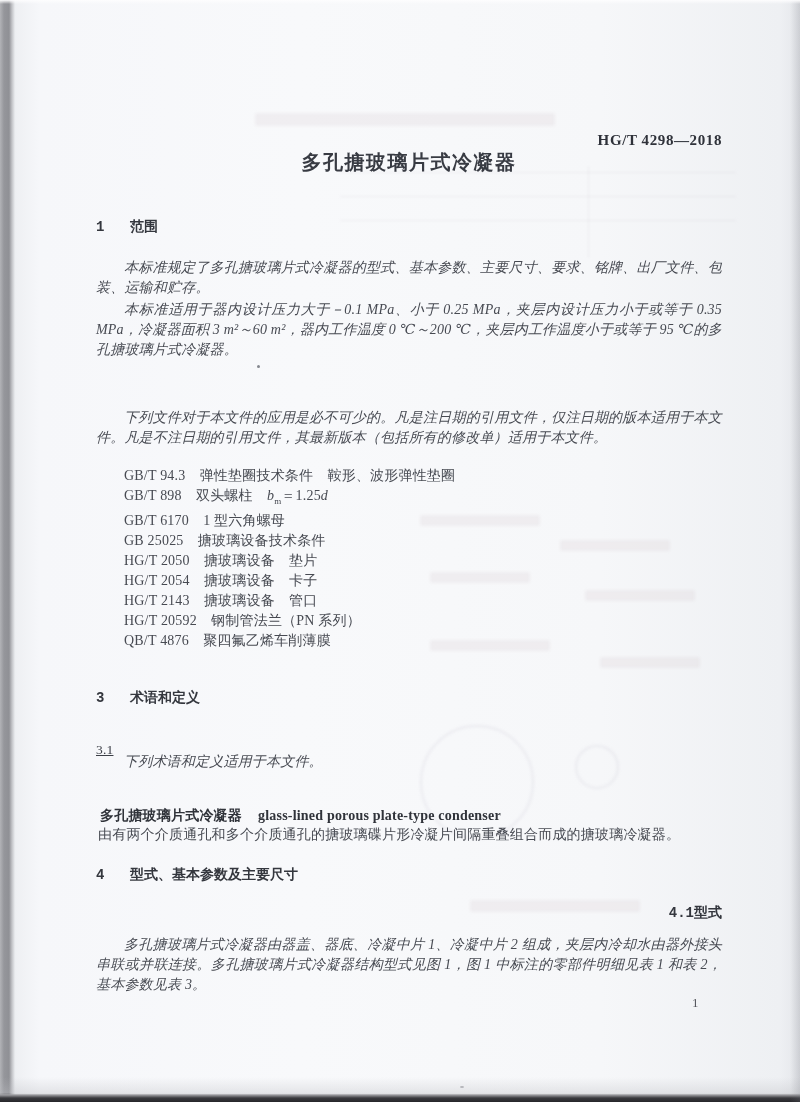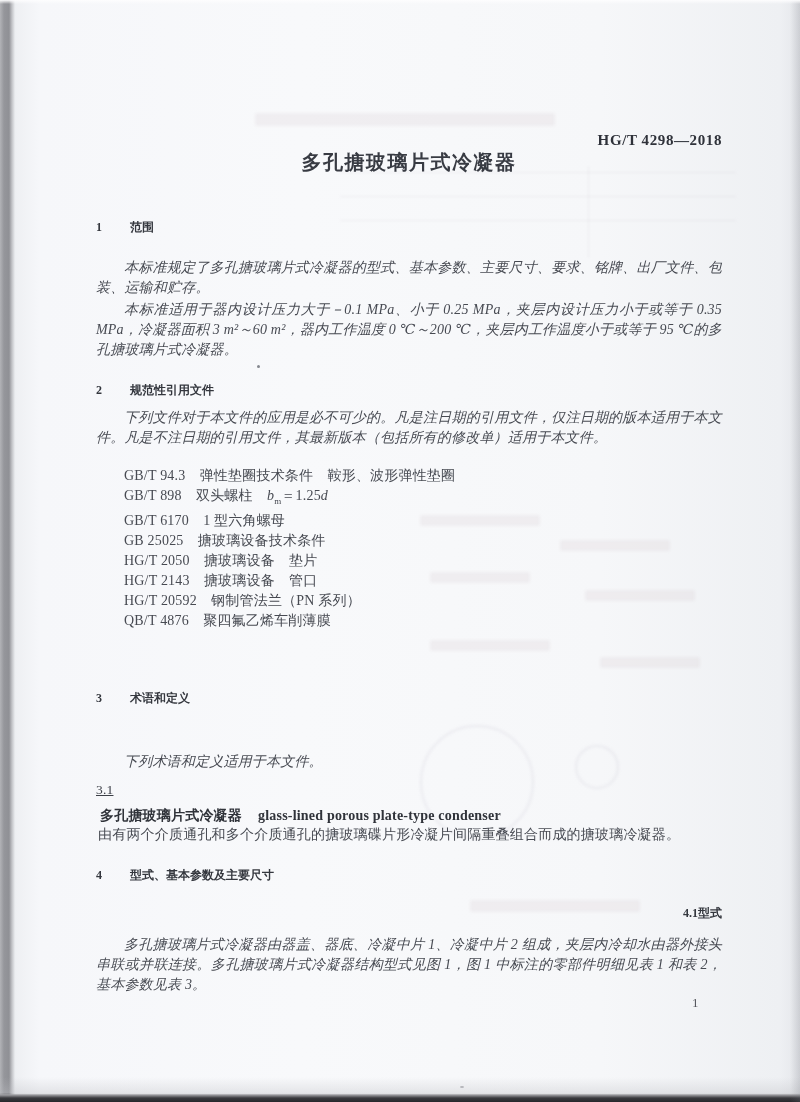--- a/index.html
+++ b/index.html
@@ -41,24 +41,24 @@
   .abs { position: absolute; left: 96px; width: 626px; }
   .txt {
     color: #474a52;
     font-size: 14px;
     line-height: 20px;
     letter-spacing: 0.2px;
   }
   .para { text-align: justify; text-indent: 28px; font-style: italic; }
   .flush { text-indent: 0; }
   .heading {
-    font-family: Liberation Serif, serif;
+    font-family: Liberation Mono, monospace;
     font-weight: bold;
     color: #34373e;
-    font-size: 12px;
+    font-size: 14px;
     line-height: 20px;
   }
   .h-num { display: inline-block; width: 34px; }
   .doc-header {
     text-align: right;
     font-weight: bold;
     color: #2f323a;
     font-size: 15px;
     letter-spacing: 0.6px;
     line-height: 16px;
@@ -116,41 +116,39 @@
   <div class="abs doc-title" style="top:150px;">
     <span>多孔搪玻璃片式冷凝器</span>
   </div>
 
   <div class="abs heading" style="top:217px;">
     <span class="h-num">1</span><span>范围</span>
   </div>
   <div class="abs txt para" style="top:258px;">本标准规定了多孔搪玻璃片式冷凝器的型式、基本参数、主要尺寸、要求、铭牌、出厂文件、包装、运输和贮存。</div>
   <div class="abs txt para" style="top:300px;">本标准适用于器内设计压力大于－0.1 MPa、小于 0.25 MPa，夹层内设计压力小于或等于 0.35 MPa，冷凝器面积 3 m²～60 m²，器内工作温度 0 ℃～200 ℃，夹层内工作温度小于或等于 95 ℃的多孔搪玻璃片式冷凝器。</div>
 
-  <div class="abs heading" style="top:380px;">
-    <span class="h-num">2</span><span>规范性引用文件</span>
-  </div>
   <div class="abs txt para" style="top:408px;">下列文件对于本文件的应用是必不可少的。凡是注日期的引用文件，仅注日期的版本适用于本文件。凡是不注日期的引用文件，其最新版本（包括所有的修改单）适用于本文件。</div>
 
   <div class="abs txt" style="top:466px;">
     <div class="ref-line">GB/T 94.3　弹性垫圈技术条件　鞍形、波形弹性垫圈</div>
     <div class="ref-line"><span>GB/T 898　双头螺柱　</span><span class="v">b</span><sub>m</sub><span>＝1.25</span><span class="v">d</span></div>
     <div class="ref-line">GB/T 6170　1 型六角螺母</div>
     <div class="ref-line">GB 25025　搪玻璃设备技术条件</div>
     <div class="ref-line">HG/T 2050　搪玻璃设备　垫片</div>
+    <div class="ref-line">HG/T 2054　搪玻璃设备　卡子</div>
     <div class="ref-line">HG/T 2143　搪玻璃设备　管口</div>
     <div class="ref-line">HG/T 20592　钢制管法兰（PN 系列）</div>
     <div class="ref-line">QB/T 4876　聚四氟乙烯车削薄膜</div>
   </div>
 
   <div class="abs heading" style="top:688px;">
     <span class="h-num">3</span><span>术语和定义</span>
   </div>
   <div class="abs txt para" style="top:752px;">下列术语和定义适用于本文件。</div>
-  <div class="abs txt term-num" style="top:780px;text-decoration:underline;">3.1</div>
+  <div class="abs txt term-num" style="top:740px;text-decoration:underline;">3.1</div>
   <div class="abs txt term-line flush" style="top:805px; left:100px;">
     <span class="term-zh">多孔搪玻璃片式冷凝器</span><span class="term-en">glass-lined porous plate-type condenser</span>
   </div>
   <div class="abs txt flush" style="top:825px; left:98px; width:640px;">由有两个介质通孔和多个介质通孔的搪玻璃碟片形冷凝片间隔重叠组合而成的搪玻璃冷凝器。</div>
 
   <div class="abs heading" style="top:865px;">
     <span class="h-num">4</span><span>型式、基本参数及主要尺寸</span>
   </div>
   <div class="abs heading" style="top:903px;text-align:right;">
     <span class="h-num">4.1</span><span>型式</span>

